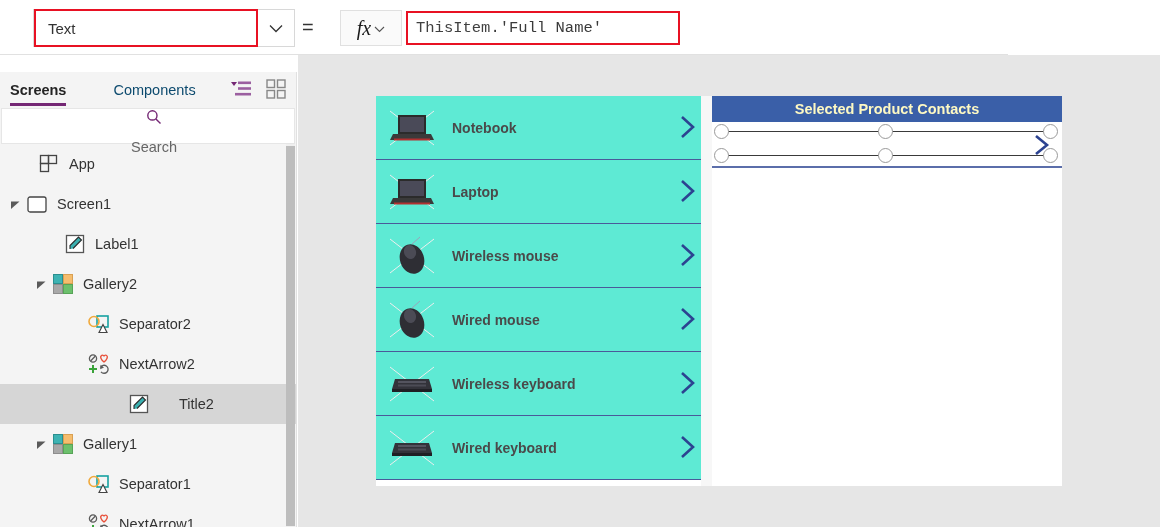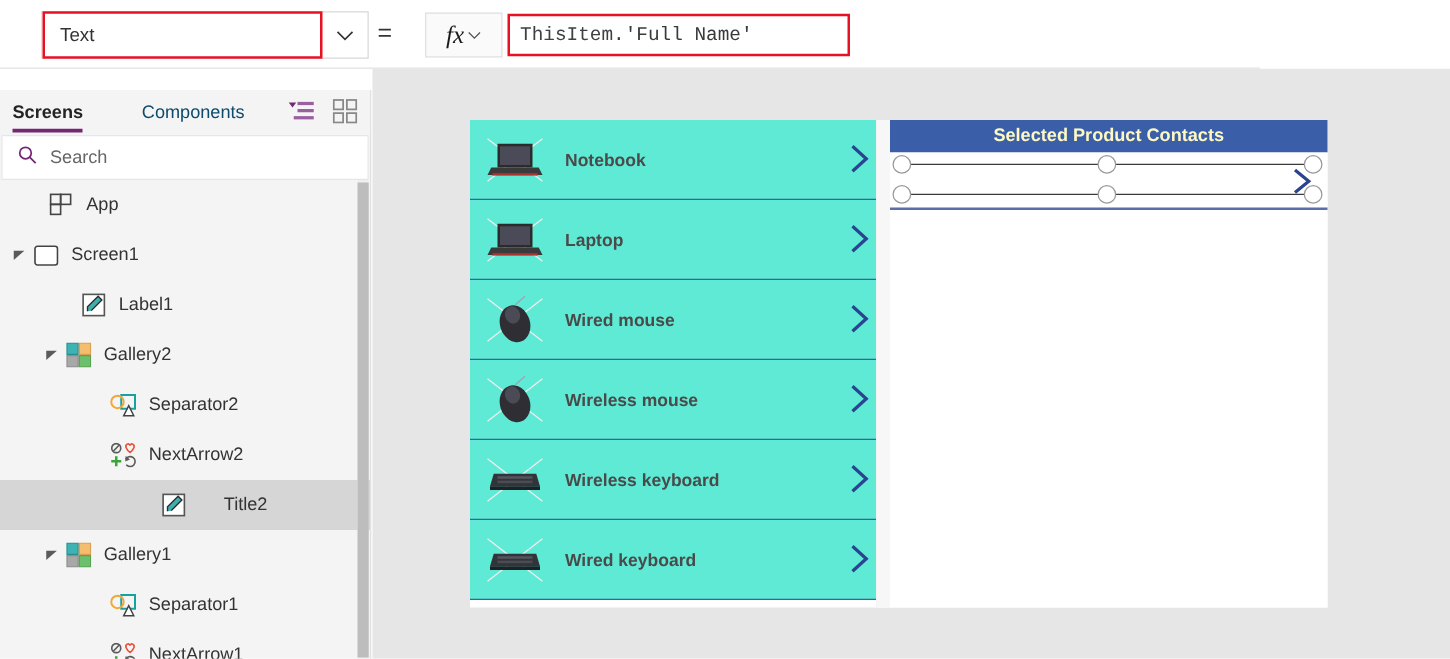--- a/index.html
+++ b/index.html
@@ -119,20 +119,21 @@
 
   .search-row {
     position: relative;
     margin: 0 1px;
     height: 36px;
     background: #ffffff;
     border: 1px solid #e6e6e6;
     display: flex; align-items: center;
     padding-left: 12px;
     gap: 10px;
+    flex-direction: column;
   }
   .search-text { font-size: 14.5px; color: #666666; }
 
   .tree-scroll {
     position: relative;
     height: 398px;
     overflow: hidden;
   }
   .tree-row {
     display: flex; align-items: center;
@@ -515,34 +516,34 @@
               </svg></span>
           </div>
           <div class="gal-item">
             <span class="gal-thumb"><svg width="52" height="42" viewBox="0 0 52 42">
                 <line x1="4" y1="4" x2="48" y2="38" stroke="#eeeeee" stroke-width="1"></line>
                 <line x1="48" y1="4" x2="4" y2="38" stroke="#eeeeee" stroke-width="1"></line>
                 <ellipse cx="26" cy="24" rx="12" ry="15" fill="#2e2e34" transform="rotate(-18 26 24)"></ellipse>
                 <ellipse cx="24" cy="17" rx="6" ry="7" fill="#4b4b55" transform="rotate(-18 24 17)"></ellipse>
                 <path d="M26,9 L34,2" stroke="#9aa4bb" stroke-width="1" fill="none"></path>
               </svg></span>
-            <span class="gal-label">Wired mouse</span>
+            <span class="gal-label">Wireless mouse</span>
             <span class="gal-chev"><svg width="20" height="26" viewBox="0 0 20 26">
                 <polyline points="4,3 15,13 4,23" fill="none" stroke="#2c4391" stroke-width="2.6"></polyline>
               </svg></span>
           </div>
           <div class="gal-item">
             <span class="gal-thumb"><svg width="52" height="42" viewBox="0 0 52 42">
                 <line x1="4" y1="4" x2="48" y2="38" stroke="#eeeeee" stroke-width="1"></line>
                 <line x1="48" y1="4" x2="4" y2="38" stroke="#eeeeee" stroke-width="1"></line>
                 <ellipse cx="26" cy="24" rx="12" ry="15" fill="#2e2e34" transform="rotate(-18 26 24)"></ellipse>
                 <ellipse cx="24" cy="17" rx="6" ry="7" fill="#4b4b55" transform="rotate(-18 24 17)"></ellipse>
                 <path d="M26,9 L34,2" stroke="#9aa4bb" stroke-width="1" fill="none"></path>
               </svg></span>
-            <span class="gal-label">Wireless mouse</span>
+            <span class="gal-label">Wired mouse</span>
             <span class="gal-chev"><svg width="20" height="26" viewBox="0 0 20 26">
                 <polyline points="4,3 15,13 4,23" fill="none" stroke="#2c4391" stroke-width="2.6"></polyline>
               </svg></span>
           </div>
           <div class="gal-item">
             <span class="gal-thumb"><svg width="52" height="42" viewBox="0 0 52 42">
                 <line x1="4" y1="4" x2="48" y2="38" stroke="#eeeeee" stroke-width="1"></line>
                 <line x1="48" y1="4" x2="4" y2="38" stroke="#eeeeee" stroke-width="1"></line>
                 <path d="M6,26 L46,26 L43,16 L9,16 Z" fill="#33333a"></path>
                 <path d="M6,26 L46,26 L46,29 L6,29 Z" fill="#1f1f24"></path>

